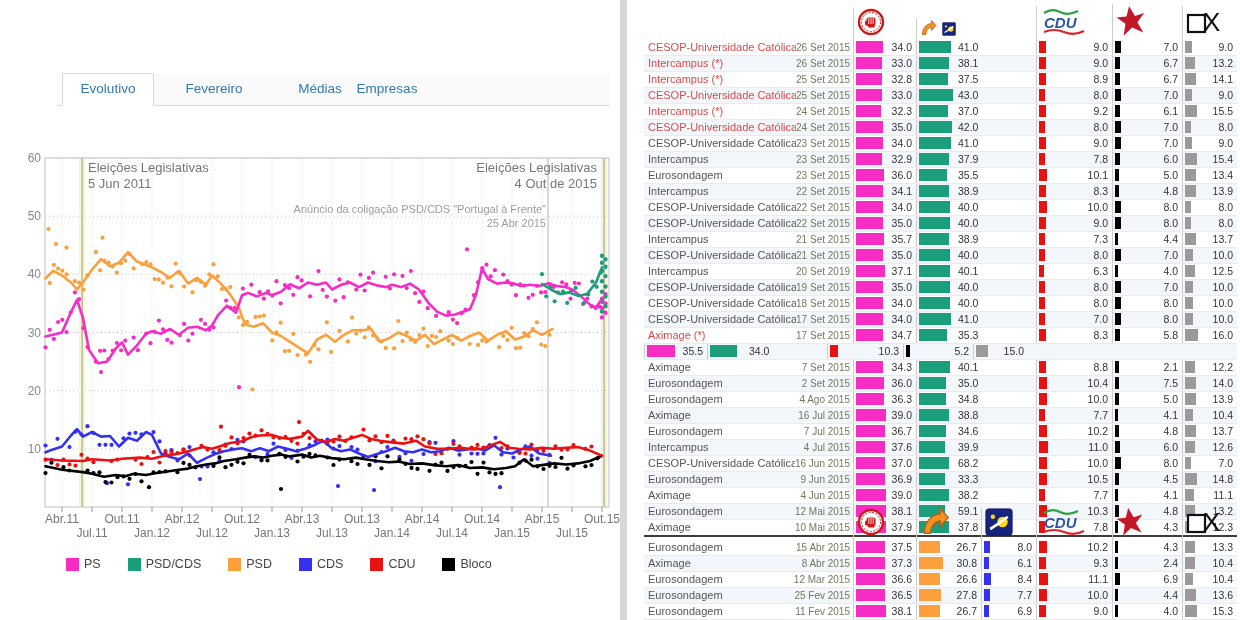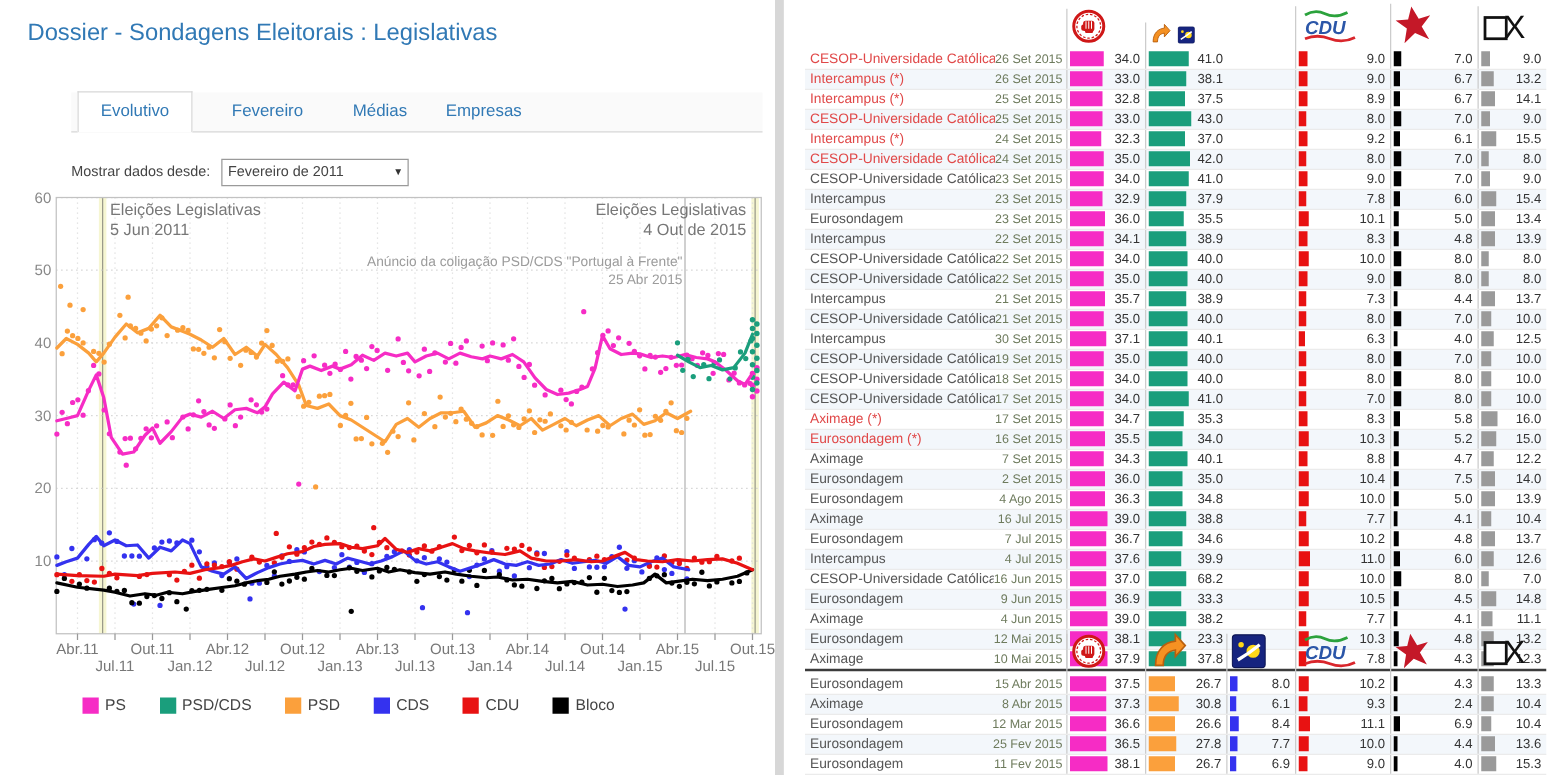--- a/index.html
+++ b/index.html
@@ -49,36 +49,28 @@
   .sec1{top:2px;}
   .sec2{top:508px;}
   .hrow .hic{margin-left:3px;margin-bottom:1px;}
 </style>
 </head>
 <body>
 
 <div class="app">
 
   <div class="left-panel">
-    <h1 class="page-title">Dossier - Sondagens Eleitorais : Legislativas</h1>
 
     <div class="tabbar">
       <div class="tab active" style="left:5px;width:90px;">Evolutivo</div>
       <div class="tab" style="left:112px;width:90px;">Fevereiro</div>
-      <div class="tab" style="left:212px;width:70px;text-align:center;">Médias</div>
+      <div class="tab" style="left:228px;width:70px;text-align:center;">Médias</div>
       <div class="tab" style="left:290px;width:80px;">Empresas</div>
     </div>
 
-    <div class="filter-row">
-      <label>Mostrar dados desde:</label>
-      <span class="select">
-        <span>Fevereiro de 2011</span>
-        <span class="arrow">▼</span>
-      </span>
-    </div>
 
     <svg id="chart-svg" style="position:absolute;left:0;top:150px;" width="620" height="400">
         <rect x="45" y="8" width="564" height="349" fill="#fff" stroke="none"></rect>
         <rect x="79.1" y="8" width="6" height="349" fill="#f6f6d2"></rect>
         <line x1="82.1" y1="8" x2="82.1" y2="357" stroke="#9a9a8a" stroke-width="1"></line>
         <rect x="601.1" y="8" width="6" height="349" fill="#f6f6d2"></rect>
         <line x1="604.1" y1="8" x2="604.1" y2="357" stroke="#9a9a8a" stroke-width="1"></line>
         <line x1="548" y1="8" x2="548" y2="357" stroke="#b4b4b4" stroke-width="1"></line>
         <line x1="62" y1="8" x2="62" y2="357" stroke="#ddd" stroke-width="1" stroke-dasharray="1,3"></line>
         <line x1="92" y1="8" x2="92" y2="357" stroke="#ddd" stroke-width="1" stroke-dasharray="1,3"></line>
@@ -1096,21 +1088,21 @@
         <span class="val ">7.0</span>
             </div>
             <div class="cell pcell c-x">
         <span class="bar" style="width:7.8px;background:#9a9a9a"></span>
         <span class="val ">10.0</span>
             </div>
           </div>
           <div class="trow">
             <div class="cell c-name">
       <span class="pollster">Intercampus</span>
-      <span class="pdate">30 Set 2015</span>
+      <span class="pdate">20 Set 2019</span>
             </div>
             <div class="cell pcell c-ps">
         <span class="bar" style="width:28.9px;background:#f62cc5"></span>
         <span class="val ">37.1</span>
             </div>
             <div class="cell pcell c-coal">
         <span class="bar" style="width:31.3px;background:#1a9e7c"></span>
         <span class="val val-left">40.1</span>
             </div>
             <div class="cell pcell c-cdu">
@@ -1224,24 +1216,20 @@
             <div class="cell pcell c-be">
         <span class="bar" style="width:4.5px;background:#000000"></span>
         <span class="val ">5.8</span>
             </div>
             <div class="cell pcell c-x">
         <span class="bar" style="width:12.5px;background:#9a9a9a"></span>
         <span class="val ">16.0</span>
             </div>
           </div>
           <div class="trow alt">
-            <div class="cell c-name">
-      <span class="pollster starred">Eurosondagem (*)</span>
-      <span class="pdate">16 Set 2015</span>
-            </div>
             <div class="cell pcell c-ps">
         <span class="bar" style="width:27.7px;background:#f62cc5"></span>
         <span class="val ">35.5</span>
             </div>
             <div class="cell pcell c-coal">
         <span class="bar" style="width:26.5px;background:#1a9e7c"></span>
         <span class="val val-left">34.0</span>
             </div>
             <div class="cell pcell c-cdu">
         <span class="bar" style="width:8.0px;background:#e81212"></span>
@@ -1268,21 +1256,21 @@
             <div class="cell pcell c-coal">
         <span class="bar" style="width:31.3px;background:#1a9e7c"></span>
         <span class="val val-left">40.1</span>
             </div>
             <div class="cell pcell c-cdu">
         <span class="bar" style="width:6.9px;background:#e81212"></span>
         <span class="val ">8.8</span>
             </div>
             <div class="cell pcell c-be">
         <span class="bar" style="width:3.7px;background:#000000"></span>
-        <span class="val ">4.7</span>
+        <span class="val ">2.1</span>
             </div>
             <div class="cell pcell c-x">
         <span class="bar" style="width:9.5px;background:#9a9a9a"></span>
         <span class="val ">12.2</span>
             </div>
           </div>
           <div class="trow alt">
             <div class="cell c-name">
       <span class="pollster">Eurosondagem</span>
       <span class="pdate">2 Set 2015</span>
@@ -1494,21 +1482,21 @@
             <div class="cell c-name">
       <span class="pollster">Eurosondagem</span>
       <span class="pdate">12 Mai 2015</span>
             </div>
             <div class="cell pcell c-ps">
         <span class="bar" style="width:29.7px;background:#f62cc5"></span>
         <span class="val ">38.1</span>
             </div>
             <div class="cell pcell c-coal">
         <span class="bar" style="width:26.2px;background:#1a9e7c"></span>
-        <span class="val val-left">23.3</span>
+        <span class="val val-left">59.1</span>
             </div>
             <div class="cell pcell c-cdu">
         <span class="bar" style="width:8.0px;background:#e81212"></span>
         <span class="val ">10.3</span>
             </div>
             <div class="cell pcell c-be">
         <span class="bar" style="width:3.7px;background:#000000"></span>
         <span class="val ">4.8</span>
             </div>
             <div class="cell pcell c-x">

